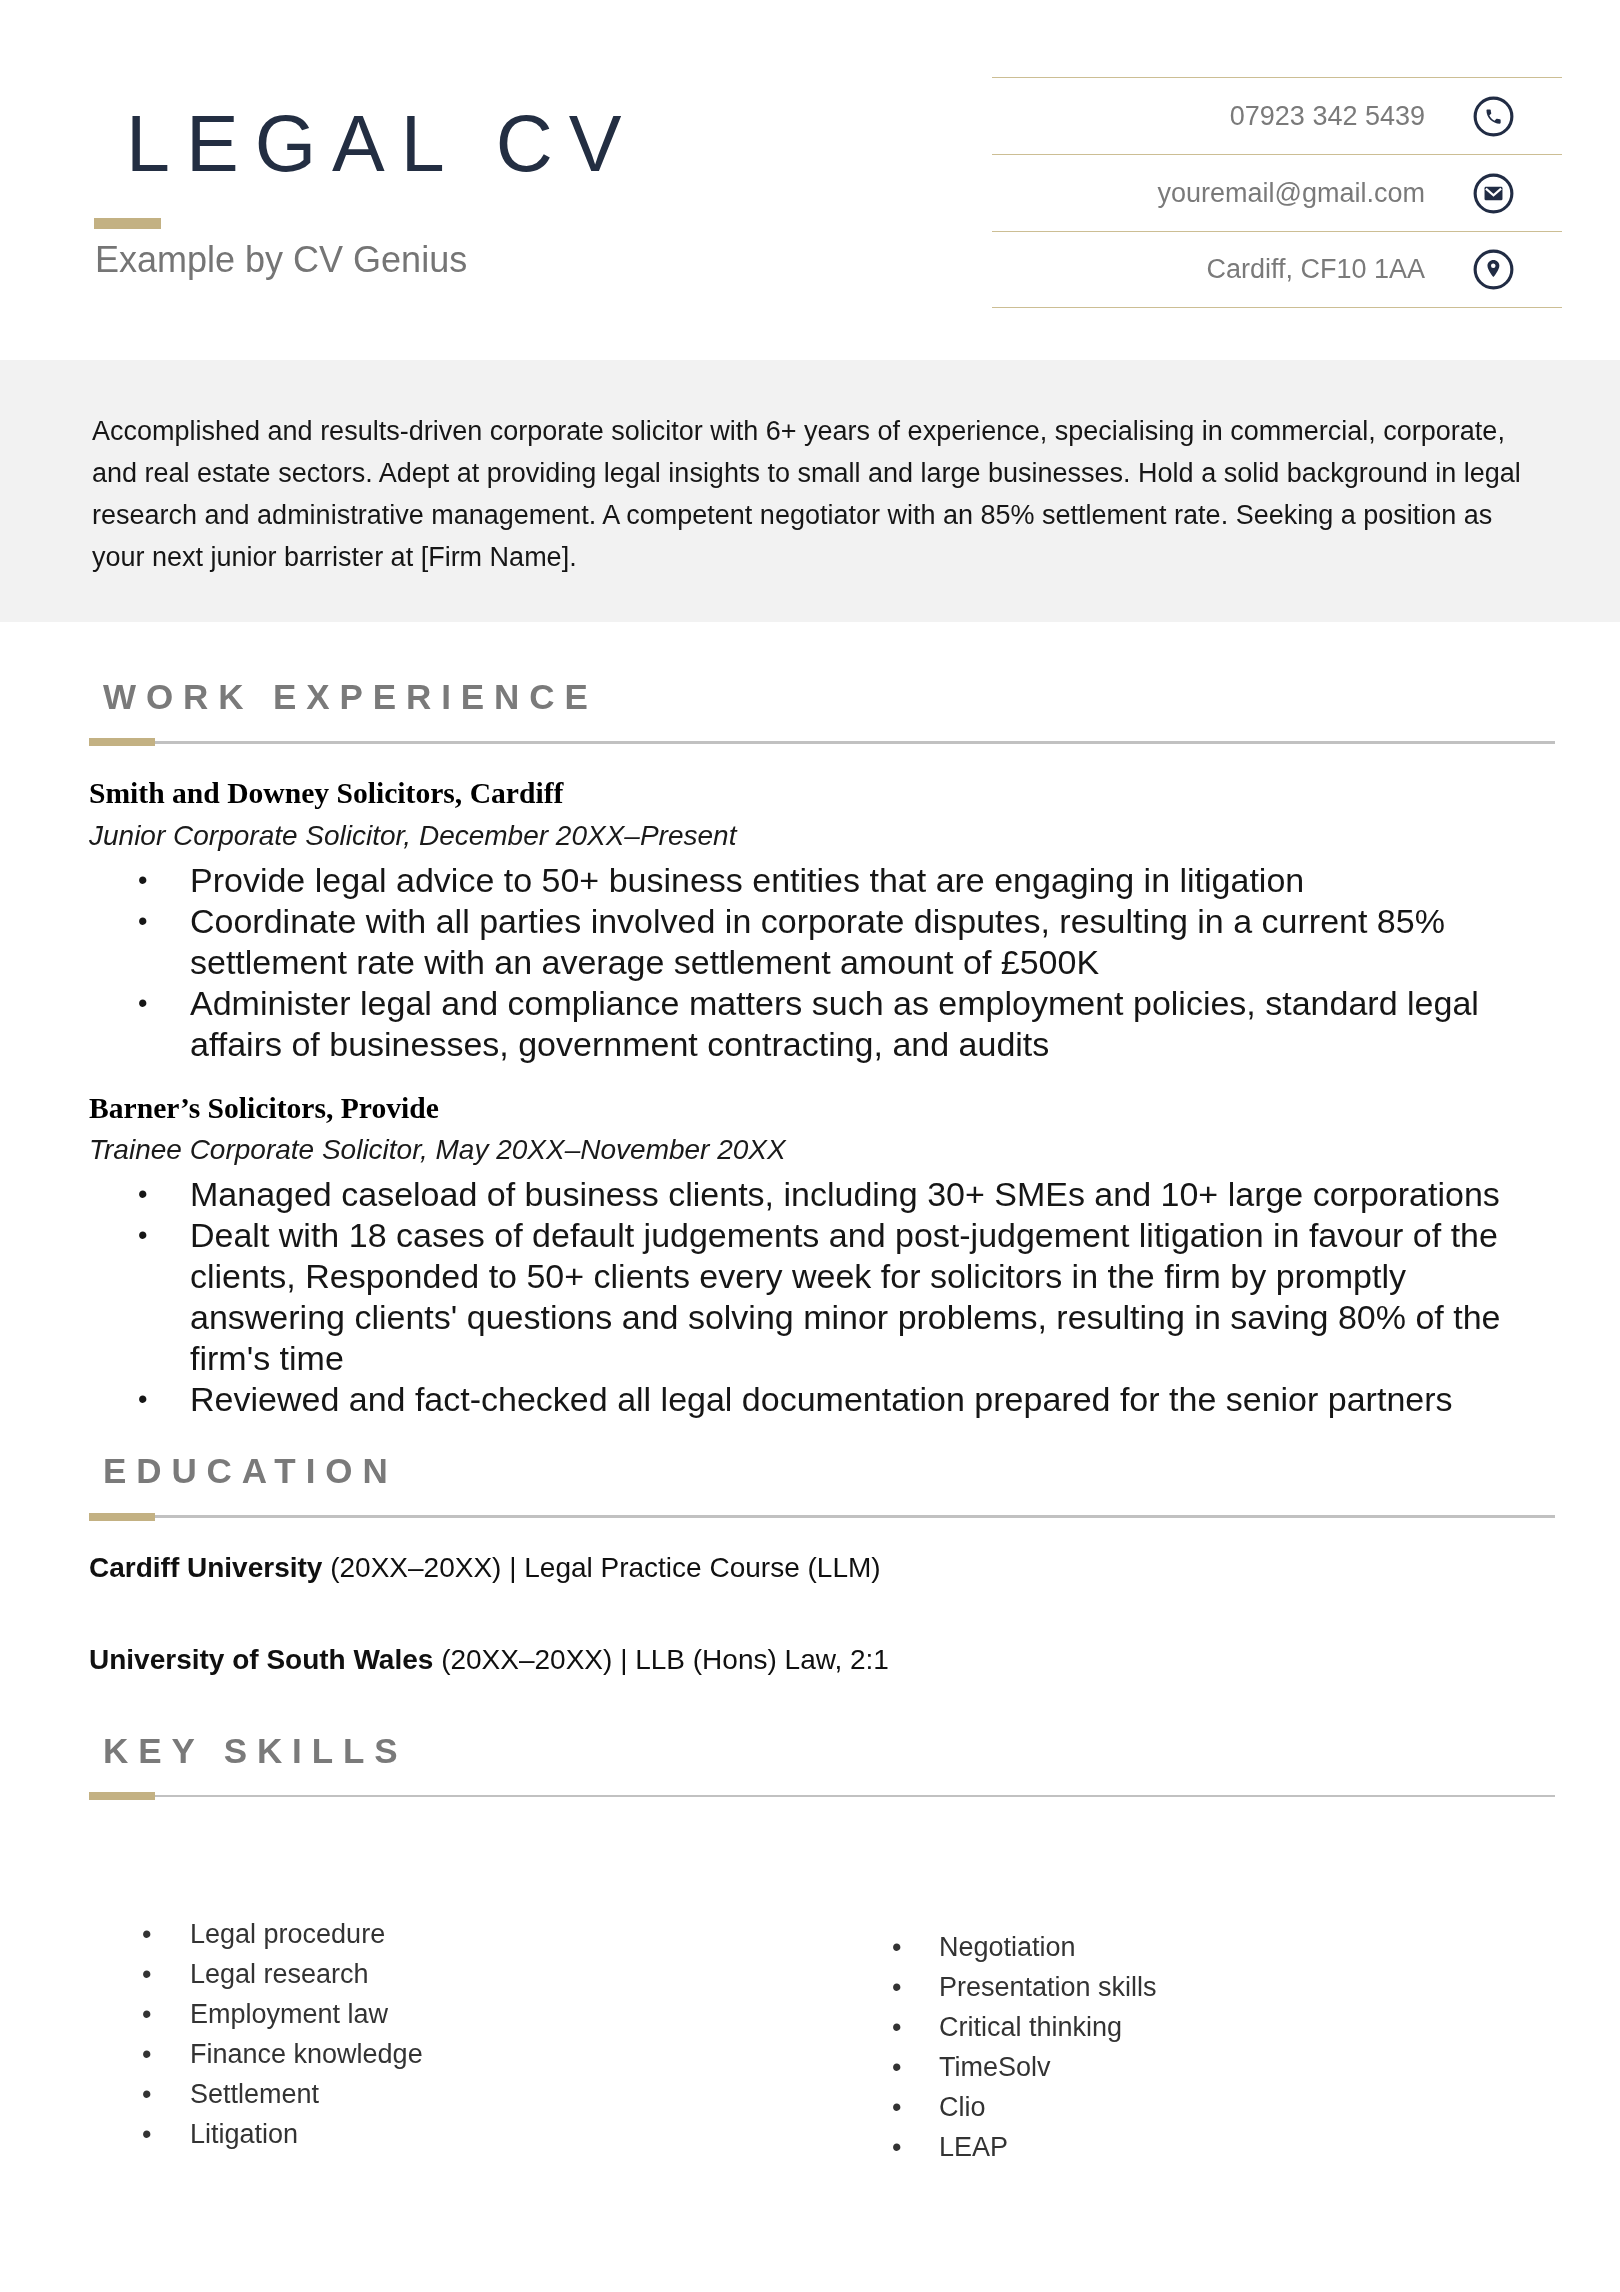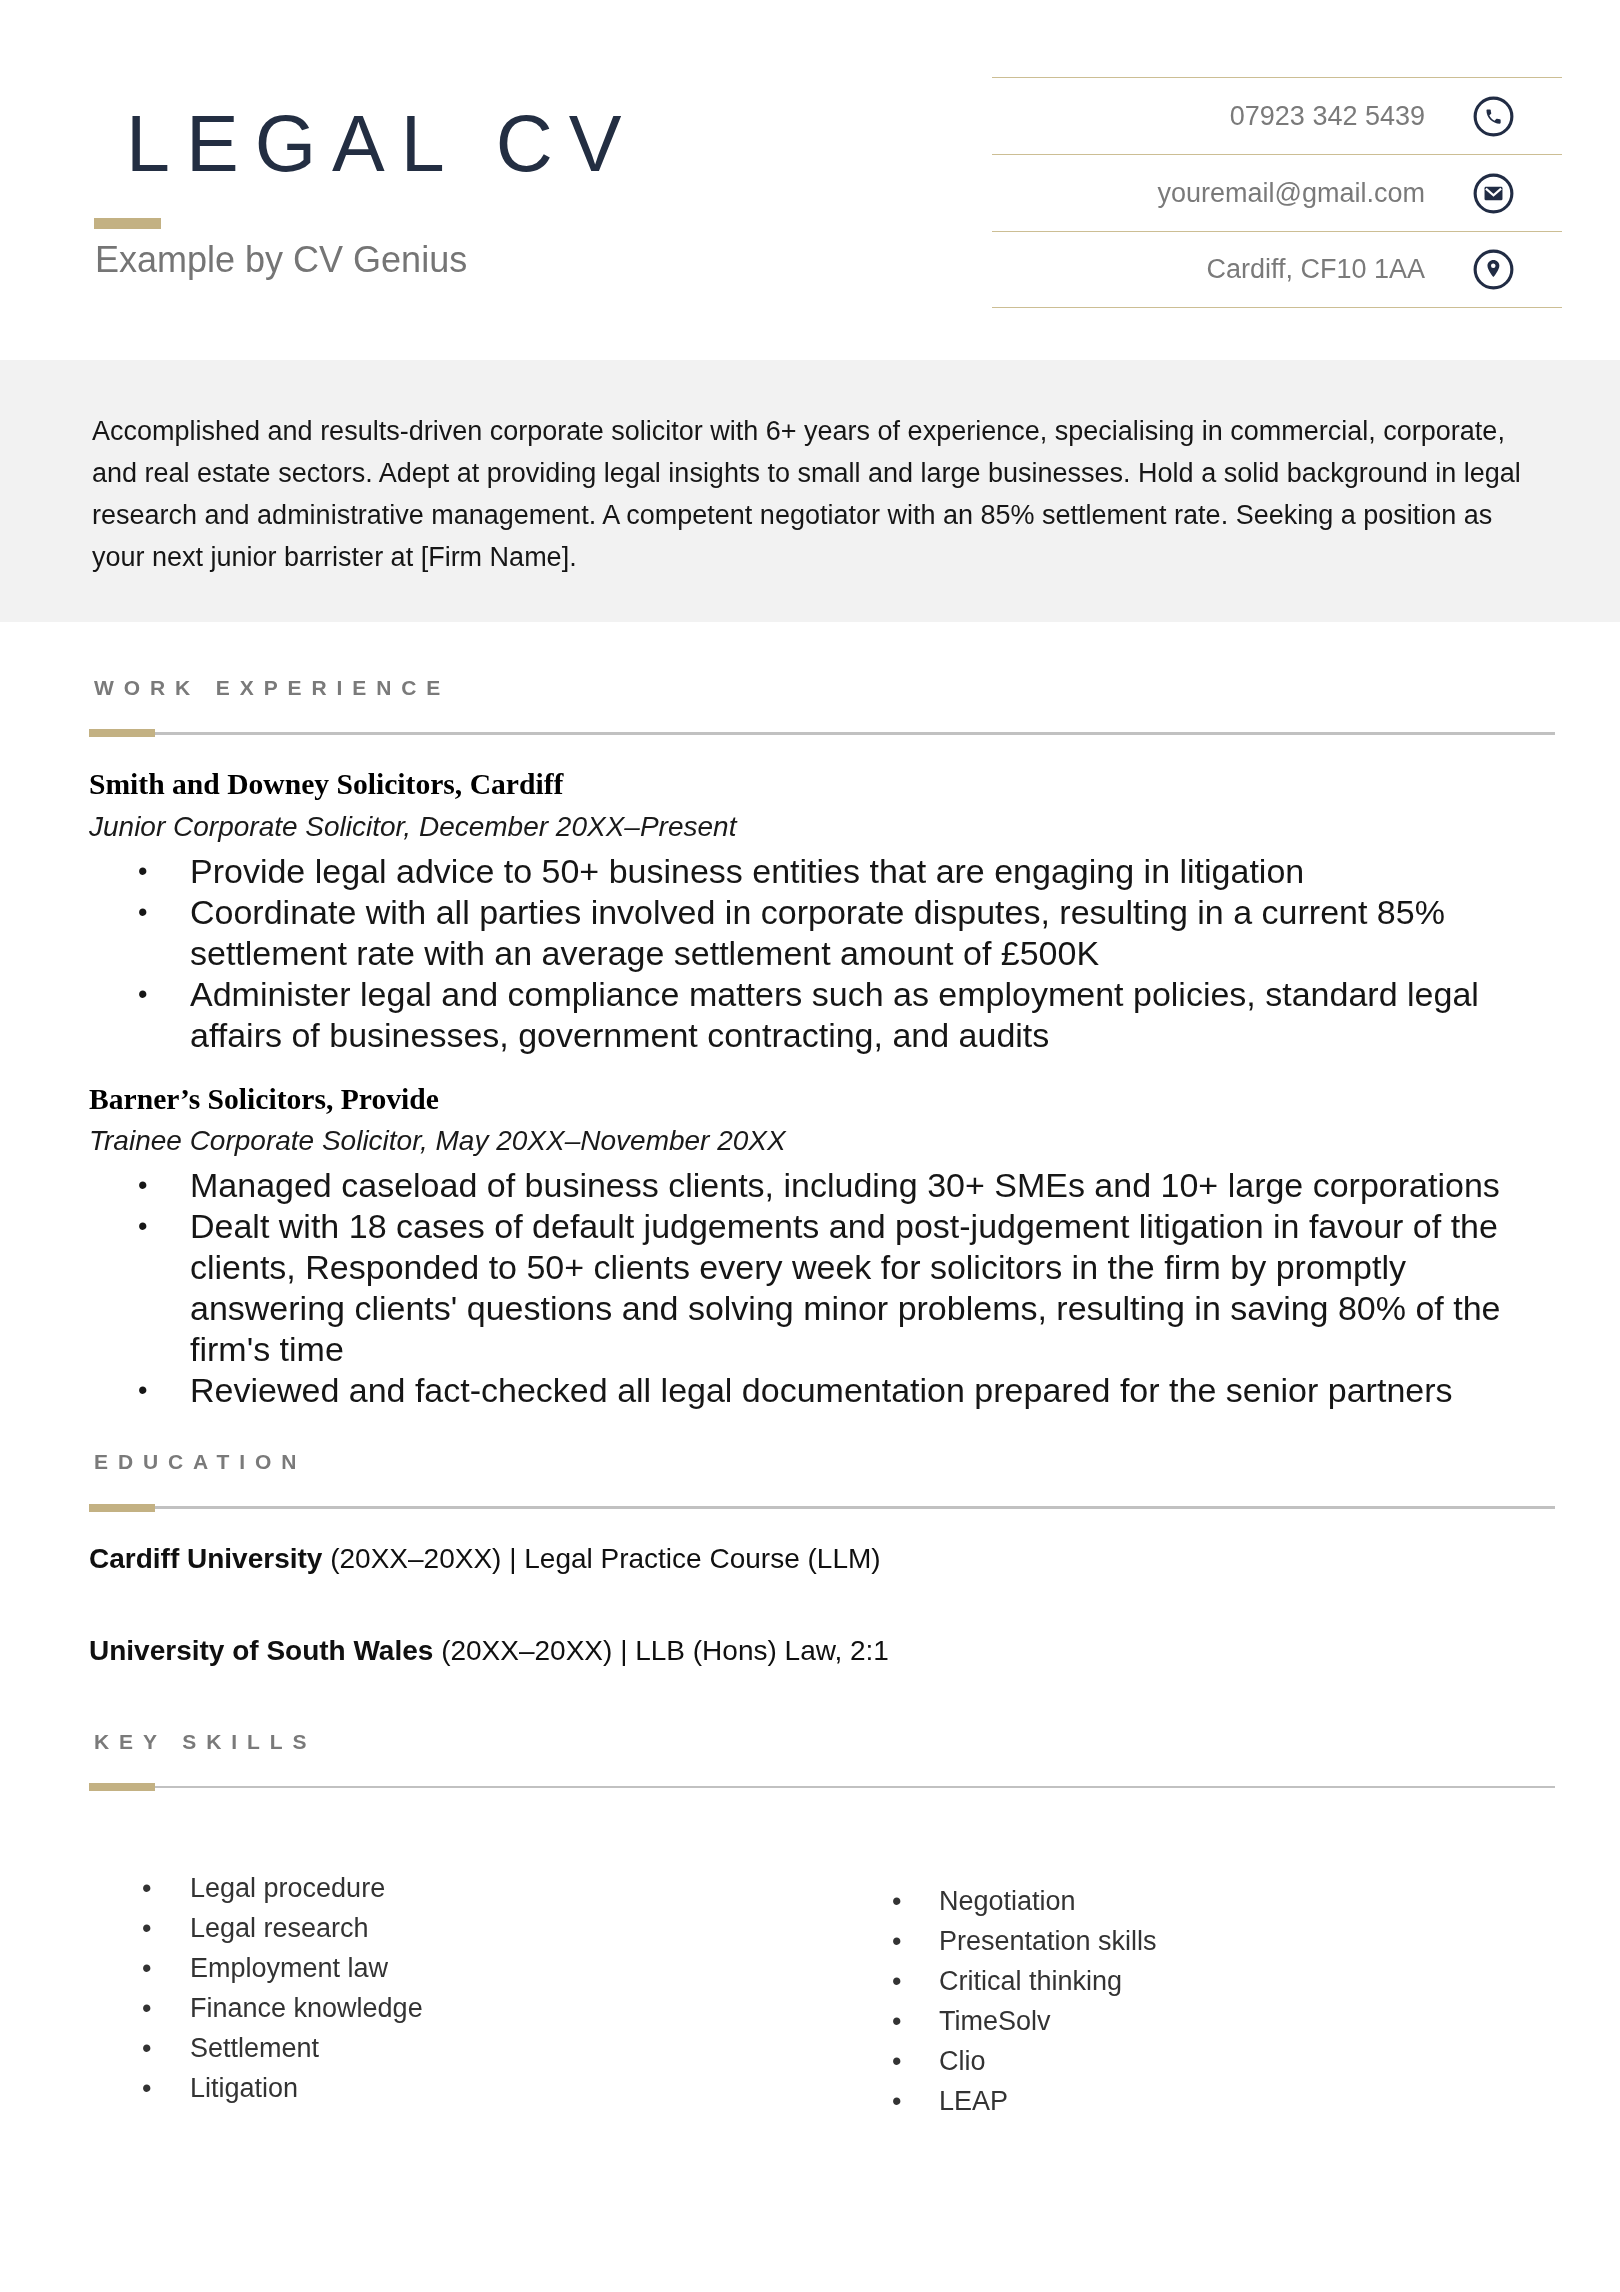--- a/index.html
+++ b/index.html
@@ -18,21 +18,21 @@
   .contact-row:last-child{border-bottom:1.8px solid #ccbe94;}
   .contact-value{font-size:27px;color:#7a7a7a;margin-right:47px;white-space:nowrap;}
   .cicon{width:43px;height:43px;flex:0 0 43px;}
 
   
   .summary-band{position:absolute;left:0;top:360px;width:1620px;height:262px;background:#f2f2f2;box-sizing:border-box;}
   .summary-text{margin:0;padding:50px 0 0 92px;max-width:1433px;font-size:27px;line-height:42px;color:#161616;}
 
   
   .main-col{position:absolute;left:89px;top:664px;width:1466px;}
-  .section-heading{margin:5px;font-size:21px;font-weight:700;letter-spacing:9.9px;color:#7a7a7a;line-height:38px;}
+  .section-heading{margin:14px;font-size:35px;font-weight:700;letter-spacing:9.9px;color:#7a7a7a;line-height:38px;}
   .section-rule{margin-top:22.4px;height:8px;display:flex;align-items:center;}
   .section-rule .gold-seg{width:66px;height:8px;background:#c3b183;flex:0 0 66px;}
   .section-rule .gray-line{flex:1;height:2.7px;background:#c1c1c1;}
 
   .job{margin:0;}
   .job-1{margin-top:29px;}
   .job-2{margin-top:25px;}
   .job-company{font-family:"Liberation Serif", serif;font-weight:700;font-size:29.6px;line-height:36px;color:#000000;}
   .job-role{font-style:italic;font-size:28px;line-height:34px;margin-top:7.2px;color:#1a1a1a;}
   ul.bullets{list-style:none;margin:7.2px 0 0 0;padding:0;}
@@ -40,21 +40,21 @@
   ul.bullets li::before{content:"\2022";position:absolute;left:49px;top:0;font-size:27px;line-height:41px;color:#161616;}
   ul.bullets li .li-text{display:inline-block;max-width:1317px;vertical-align:top;}
 
   .edu-heading{margin-top:32px;}
   .edu-entry{font-size:28px;line-height:36px;color:#101010;}
   .edu-entry b{font-weight:700;}
   .edu-1{margin-top:29px;}
   .edu-2{margin-top:56px;}
 
   .skills-heading{margin-top:54px;}
-  .skills-columns{margin-top:77px;display:flex;}
+  .skills-columns{margin-top:114px;display:flex;}
   ul.skill-list{list-style:none;margin:0;padding:0;}
   ul.skill-list li{position:relative;font-size:27px;line-height:40px;color:#333333;}
   ul.skill-list li::before{content:"\2022";position:absolute;left:0;top:0;font-size:27px;line-height:40px;color:#333333;}
   ul.skill-left{flex:0 0 803px;}
   ul.skill-left li{padding-left:48px;}
   ul.skill-left li::before{left:-52px;left:0;}
   ul.skill-left{padding-left:53px;box-sizing:border-box;}
   ul.skill-right{margin-top:13.4px;}
   ul.skill-right li{padding-left:47px;}
 </style>

